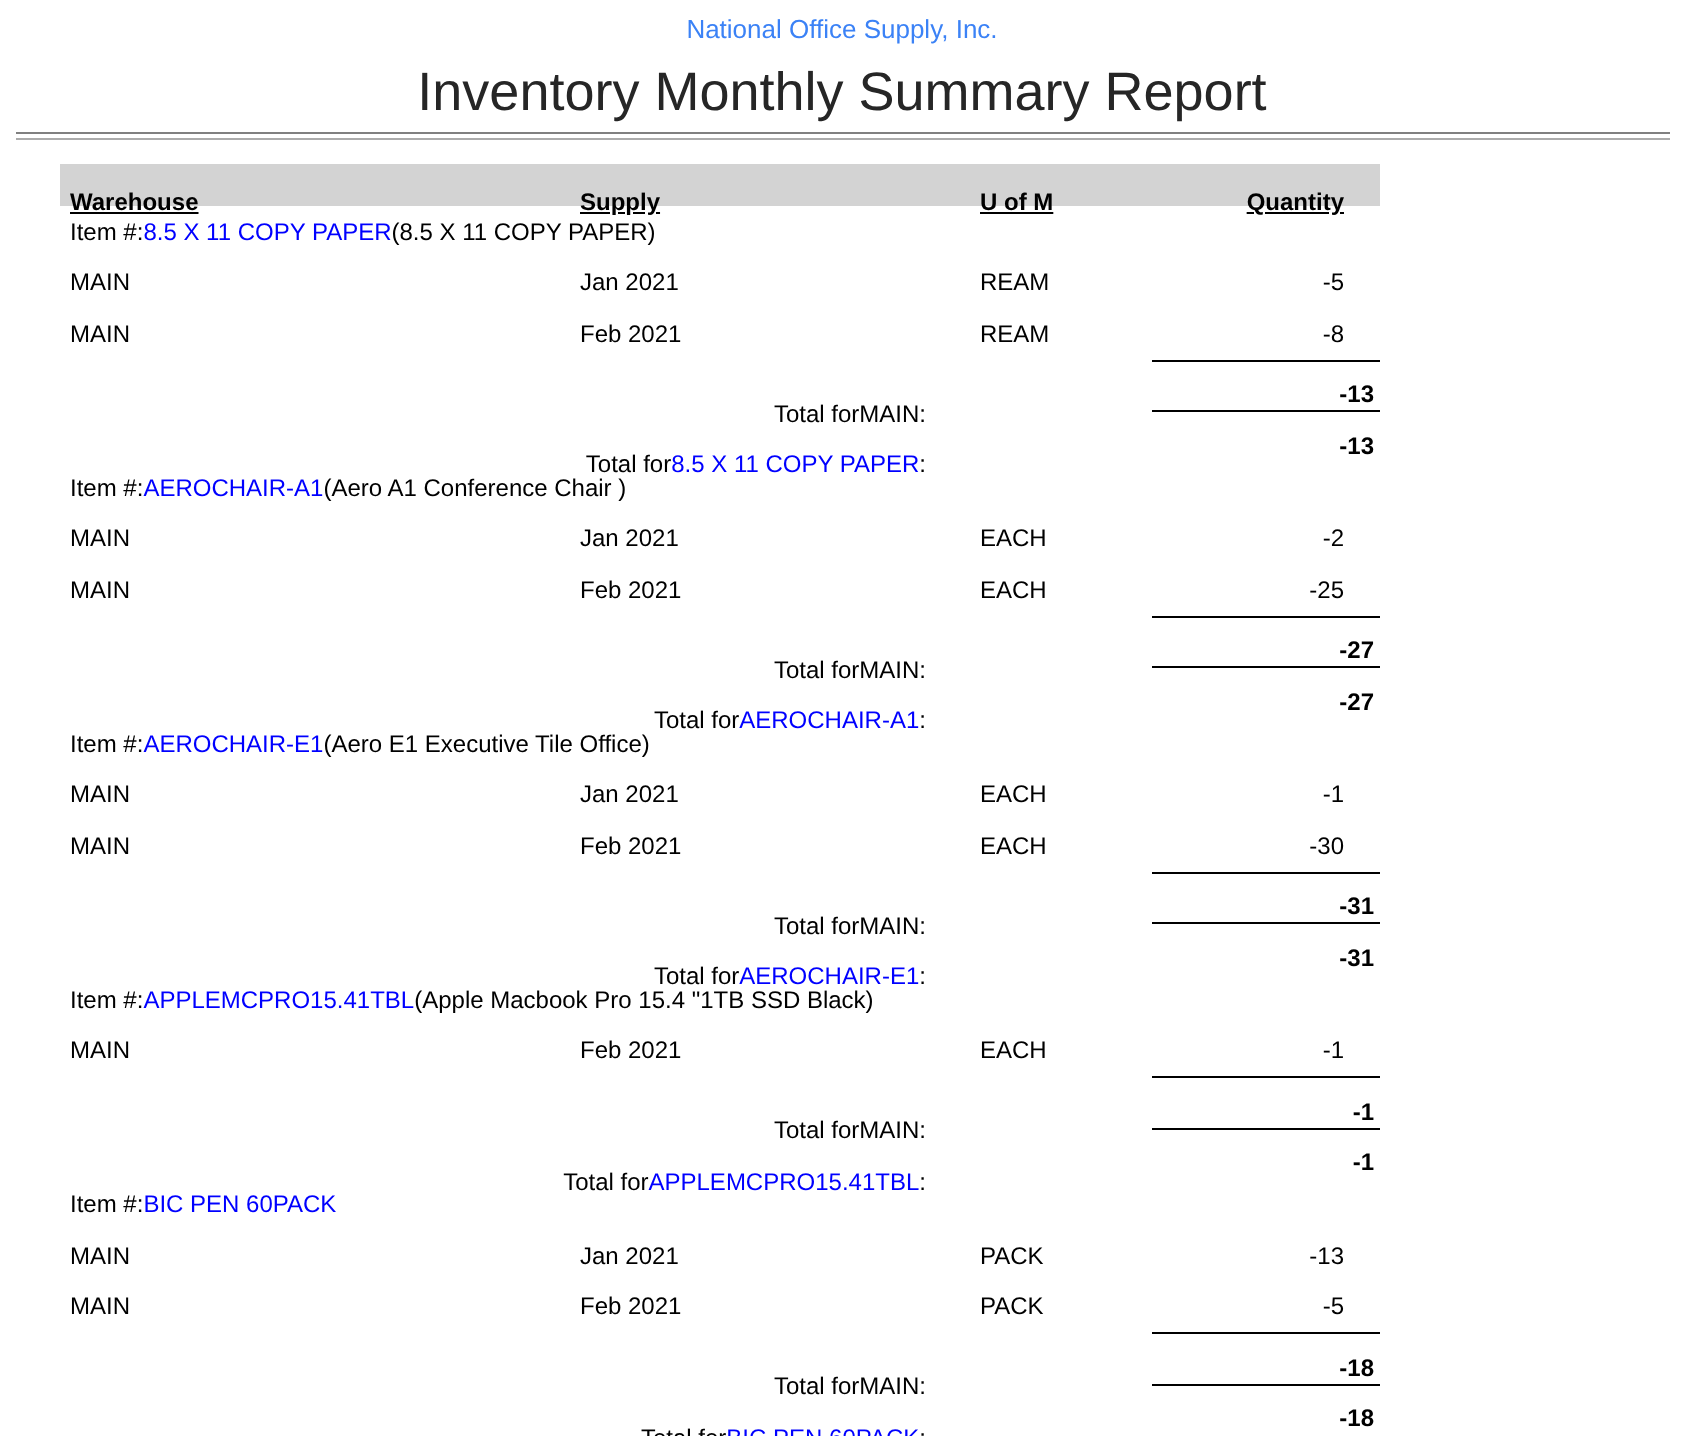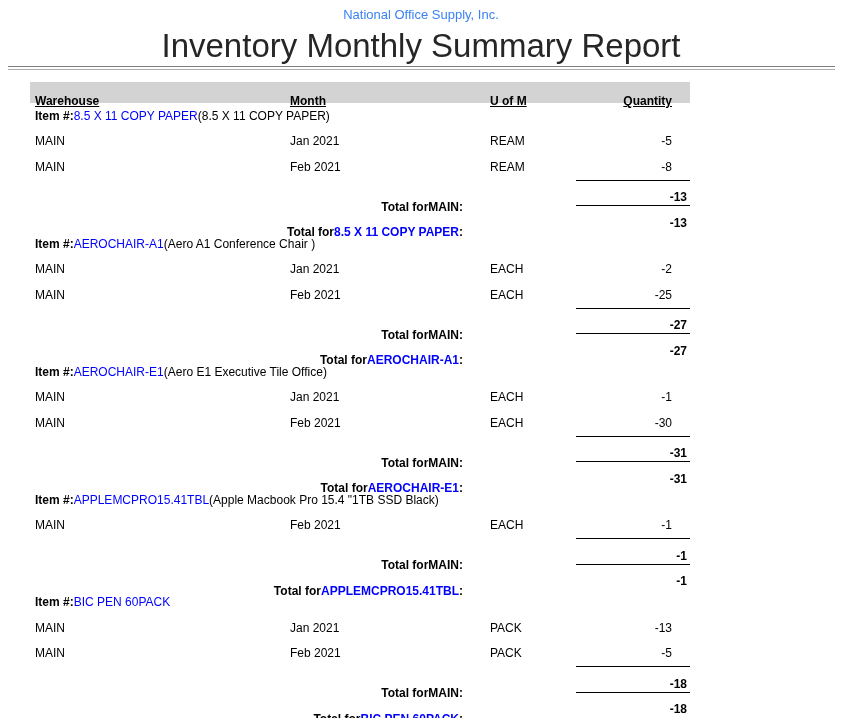--- a/index.html
+++ b/index.html
@@ -14,21 +14,21 @@
   .company {
     padding-top:8px;
     text-align:center;
     font-size:13px;
     line-height:14px;
     color:#3b82f6;
   }
   .title {
     margin-top:10px;
     text-align:center;
-    font-size:33px;
+    font-size:27px;
     line-height:28px;
     color:#262626;
   }
   .divider {
     margin:6px 7px 0 8px;
     height:2px;
     border-top:1px solid #808080;
     border-bottom:1px solid #ababab;
   }
   .table {
@@ -76,35 +76,35 @@
     margin-top:20px;
   }
   .tqty {
     font-weight:bold;
     border-top:1px solid #000;
     display:flex;
     align-items:center;
     justify-content:flex-end;
     padding-right:3px;
   }
-  .b { font-weight:bold; }
+  .b { font-weight:normal; }
   .blue { color:var(--link-blue, #0000ff); }
 </style>
 </head>
 <body>
 
 <div class="page">
   <div class="company">National Office Supply, Inc.</div>
   <div class="title">Inventory Monthly Summary Report</div>
   <div class="divider"></div>
 
   <div class="table">
     <div class="colhead">
       <span class="h c1">Warehouse</span>
-      <span class="h">Month</span>
+      <span class="h">Supply</span>
       <span class="h">U of M</span>
       <span class="h c4">Quantity</span>
     </div>
     <div>
         <div class="line itemline">
           <span class="b">Item #: </span>
           <span class="blue">8.5 X 11 COPY PAPER</span>
           <span> (8.5 X 11 COPY PAPER)</span>
         </div>
         <div class="line grid4">

